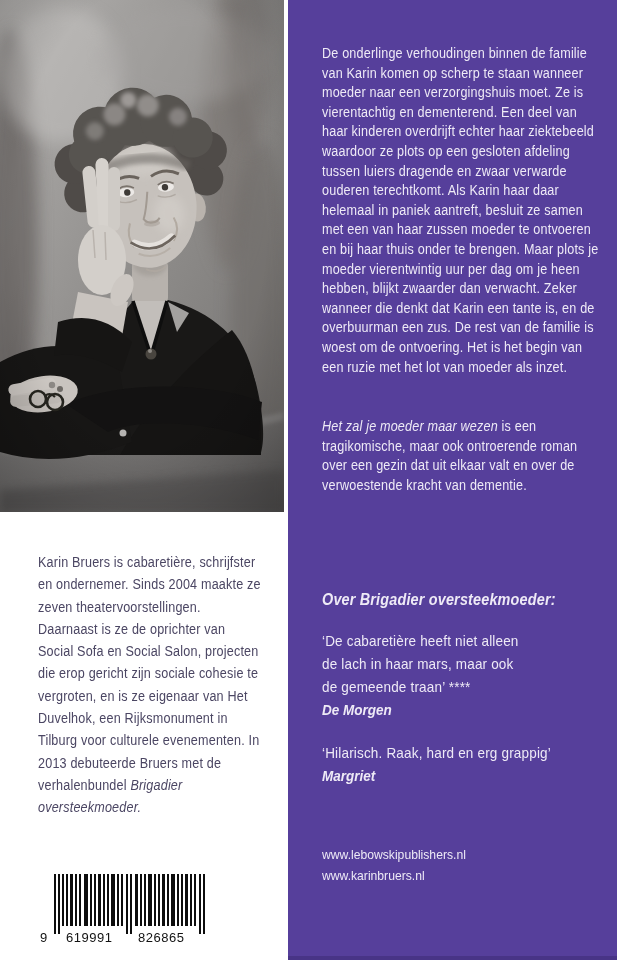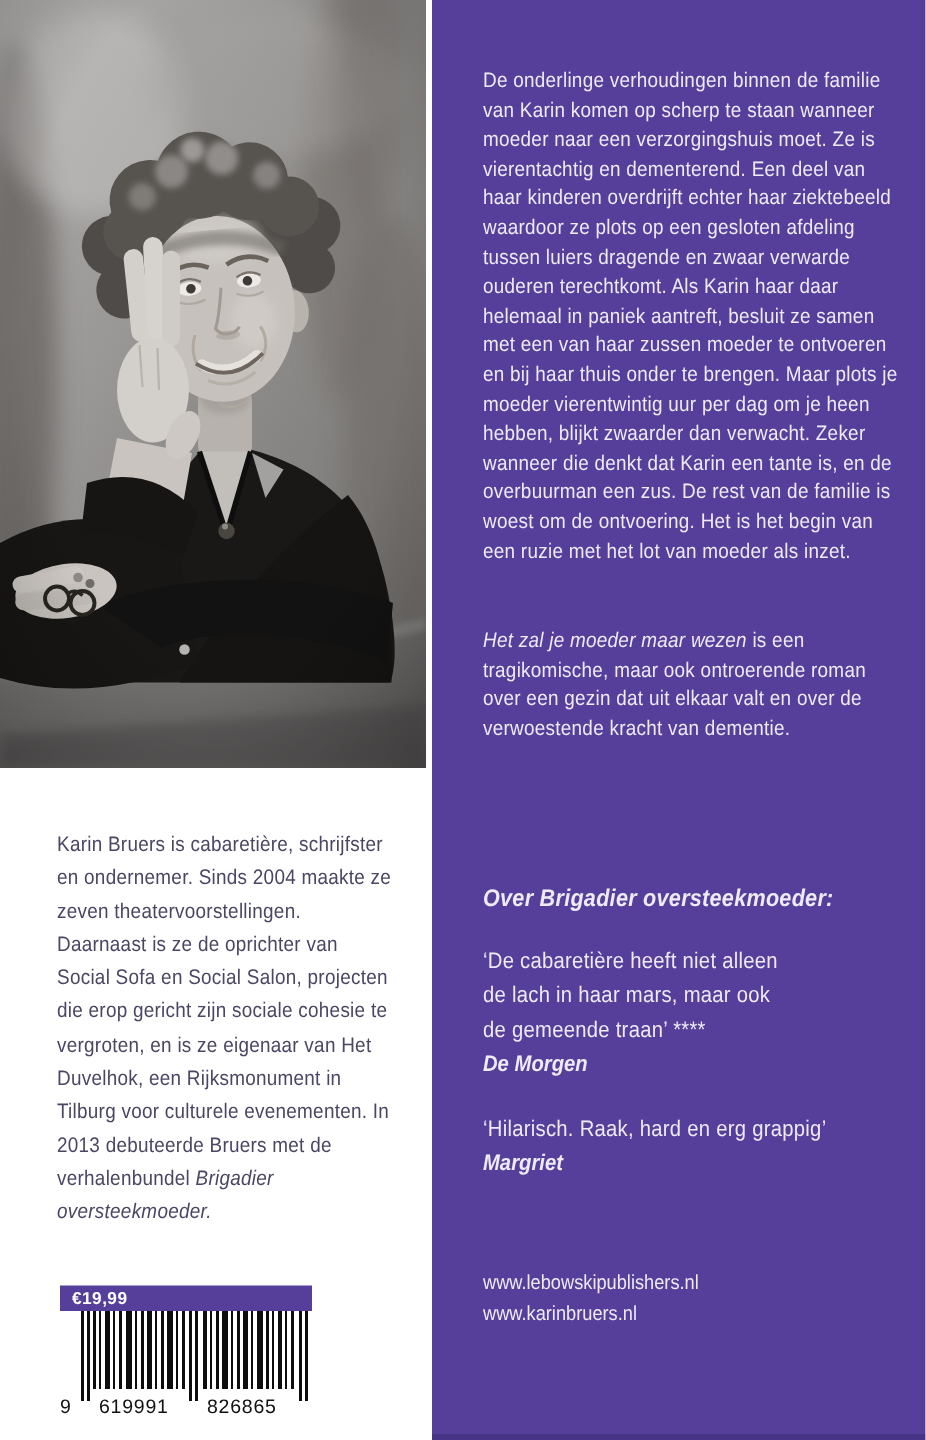--- a/index.html
+++ b/index.html
@@ -223,23 +223,20 @@
     </div>
 
     <div class="block websites">
       <p>www.lebowskipublishers.nl</p>
       <p>www.karinbruers.nl</p>
     </div>
   </aside>
 
   <div class="bio"><span>Karin Bruers is cabaretière, schrijfster en ondernemer. Sinds 2004 maakte ze zeven theatervoorstellingen. Daarnaast is ze de oprichter van Social Sofa en Social Salon, projecten die erop gericht zijn sociale cohesie te vergroten, en is ze eigenaar van Het Duvelhok, een Rijksmonument in Tilburg voor culturele evenementen. In 2013 debuteerde Bruers met de verhalenbundel </span><em>Brigadier oversteekmoeder.</em></div>
 
-  <div class="pricebar">
-    <span>€19,99</span>
-  </div>
 
   <div class="barcode">
     <svg width="168" height="64" viewBox="0 0 168 64" shape-rendering="crispEdges">
       <g fill="#0d0d0d">
         <rect x="14" y="0" width="2" height="60"></rect>
           <rect x="18" y="0" width="2" height="60"></rect>
         <rect x="22" y="0" width="2" height="52"></rect>
           <rect x="26" y="0" width="1.5" height="52"></rect>
         <rect x="30" y="0" width="3" height="52"></rect>
           <rect x="35" y="0" width="1.5" height="52"></rect>

